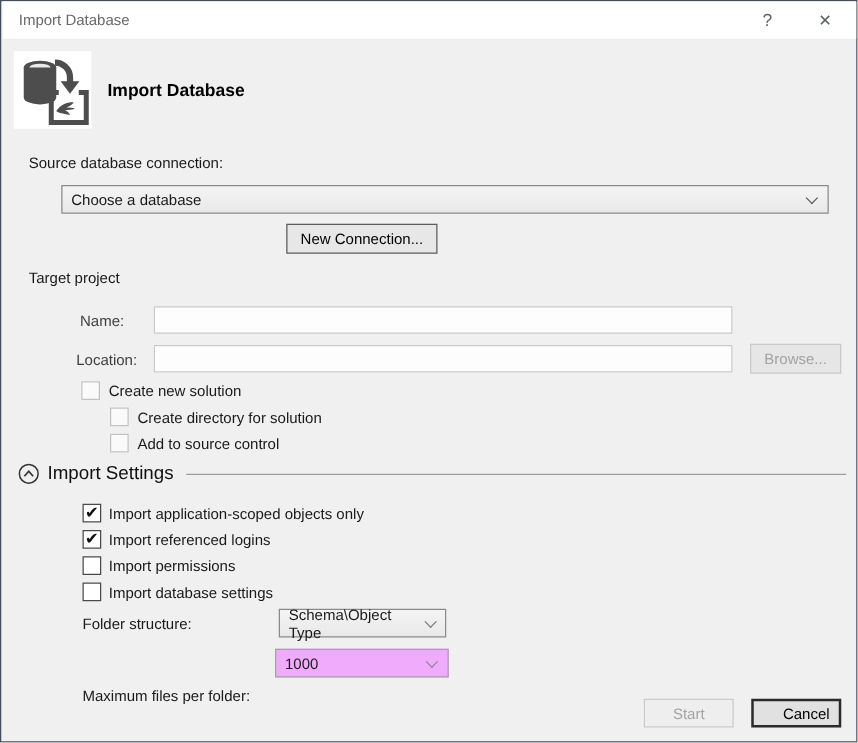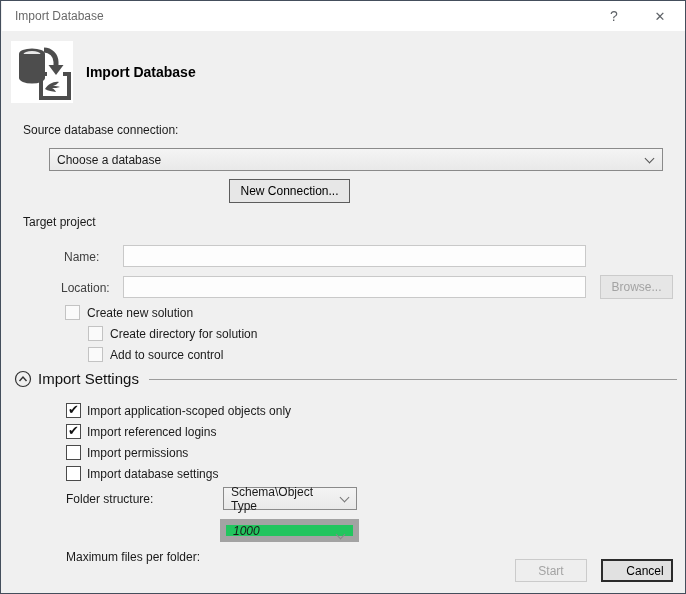--- a/index.html
+++ b/index.html
@@ -18,21 +18,21 @@
   
   .app-icon { position:absolute; left:10px; top:40px; width:62px; height:62px; background:#ffffff; }
   .hdr-title { position:absolute; left:85px; top:40px; height:62px; display:flex; align-items:center; font-size:14px; font-weight:bold; color:#000; }
   
   .lbl { position:absolute; white-space:nowrap; }
   .combo {
     position:absolute; height:23px; border:1px solid #8a8a8a;
     background:linear-gradient(#f4f4f4,#e9e9e9);
     display:flex; align-items:center; padding:0 24px 0 7px; cursor:default;
   }
-  .combo.white { background:#22c55e; border:6px solid #a3a3a3;font-style:italic; }
+  .combo.white { background:#f0abfc; border:1px solid #a3a3a3; }
   .chev { position:absolute; right:9px; top:8px; width:7px; height:7px;
     border-right:1px solid #555; border-bottom:1px solid #555; transform:rotate(45deg); margin-top:-2px; }
   .btn {
     position:absolute; height:24px; background:#e3e3e3; border:1px solid #5c5c5c;
     display:flex; align-items:center; justify-content:center; font-size:12px; color:#000; cursor:default;
   }
   .btn.disabled { background:#e6e6e6; border-color:#cbcbcb; color:#a3a3a3; }
   .field { position:absolute; height:22px; background:#fdfdfd; border:1px solid #c9c9c9;
     font-family:"Liberation Sans", sans-serif; font-size:12px; padding:0 5px; color:#1a1a1a; }
   .cb { position:absolute; width:15px; height:15px; background:#ffffff; border:1px solid #4a4a4a;

